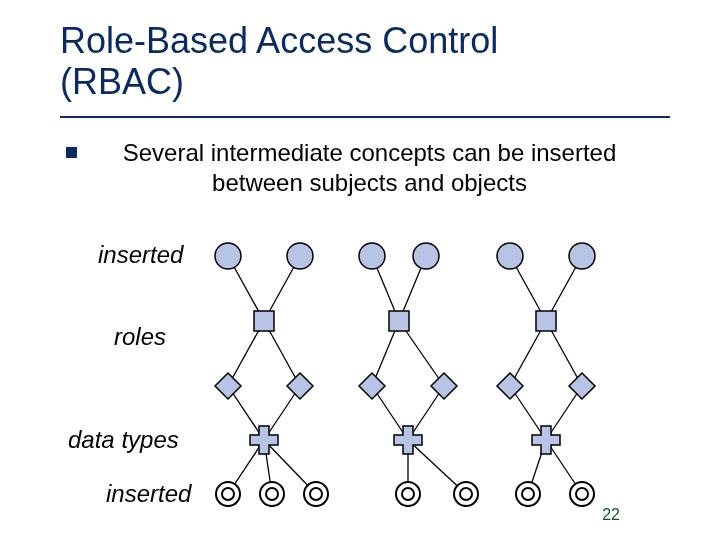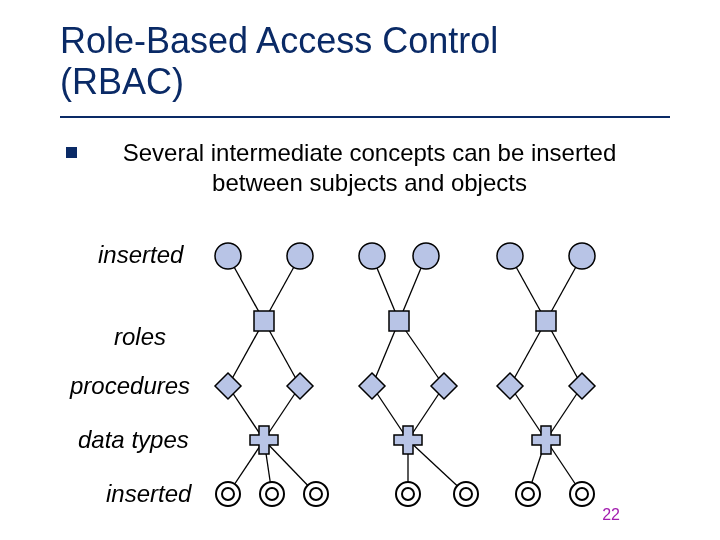--- a/index.html
+++ b/index.html
@@ -3,42 +3,41 @@
 <meta charset="utf-8">
 <style>
   html,body{margin:0;padding:0;width:720px;height:540px;background:#fff;font-family:Arial,Helvetica,sans-serif;color:#000;}
   .slide{position:relative;width:648px;height:540px;text-decoration:underline;}
   .title{position:absolute;left:60px;top:20px;font-size:36px;color:#0a2a66;line-height:1.15;font-weight:400;}
   .underline{position:absolute;left:60px;top:116px;width:610px;height:2px;background:#0a2a66;}
   .bullet{position:absolute;left:66px;top:138px;font-size:24px;line-height:1.25;display:flex;align-items:flex-start;}
   .bullet .sq{width:11px;height:11px;background:#0a2a66;margin-top:9px;margin-right:14px;flex:0 0 auto;}
   .bullet .txt{max-width:560px;text-align:center;}
   .rowlabel{position:absolute;font-size:24px;font-style:italic;}
-  .pagenum{position:absolute;right:28px;bottom:16px;font-size:16px;color:#a21caf;}
+  .pagenum{position:absolute;right:28px;bottom:16px;font-size:16px;color:#14532d;}
   svg{position:absolute;left:0;top:0;}
 </style>
 </head>
 <body>
 <div class="slide">
 
 <div class="title">
   <span>Role-Based Access Control</span><br>
   <span>(RBAC)</span>
 </div>
 <div class="underline"></div>
 
 <div class="bullet">
   <span class="sq"></span>
   <span class="txt">Several intermediate concepts can be inserted between subjects and objects</span>
 </div>
 
 <div class="rowlabel" style="left:98px;top:241px;">inserted</div>
 <div class="rowlabel" style="left:114px;top:307px;margin-top:16px;">roles</div>
-<div class="rowlabel" style="left:70px;top:372px;">procedures</div>
-<div class="rowlabel" style="left:78px;top:426px;">data types</div>
+<div class="rowlabel" style="left:68px;top:426px;">data types</div>
 <div class="rowlabel" style="left:106px;top:480px;">inserted</div>
 
 <svg id="diagram-svg" width="720" height="540">
       <line x1="228" y1="256" x2="264" y2="321" stroke="#000" stroke-width="1.3"></line>
       <line x1="300" y1="256" x2="264" y2="321" stroke="#000" stroke-width="1.3"></line>
       <line x1="372" y1="256" x2="399" y2="321" stroke="#000" stroke-width="1.3"></line>
       <line x1="426" y1="256" x2="399" y2="321" stroke="#000" stroke-width="1.3"></line>
       <line x1="510" y1="256" x2="546" y2="321" stroke="#000" stroke-width="1.3"></line>
       <line x1="582" y1="256" x2="546" y2="321" stroke="#000" stroke-width="1.3"></line>
       <line x1="264" y1="321" x2="228" y2="386" stroke="#000" stroke-width="1.3"></line>

